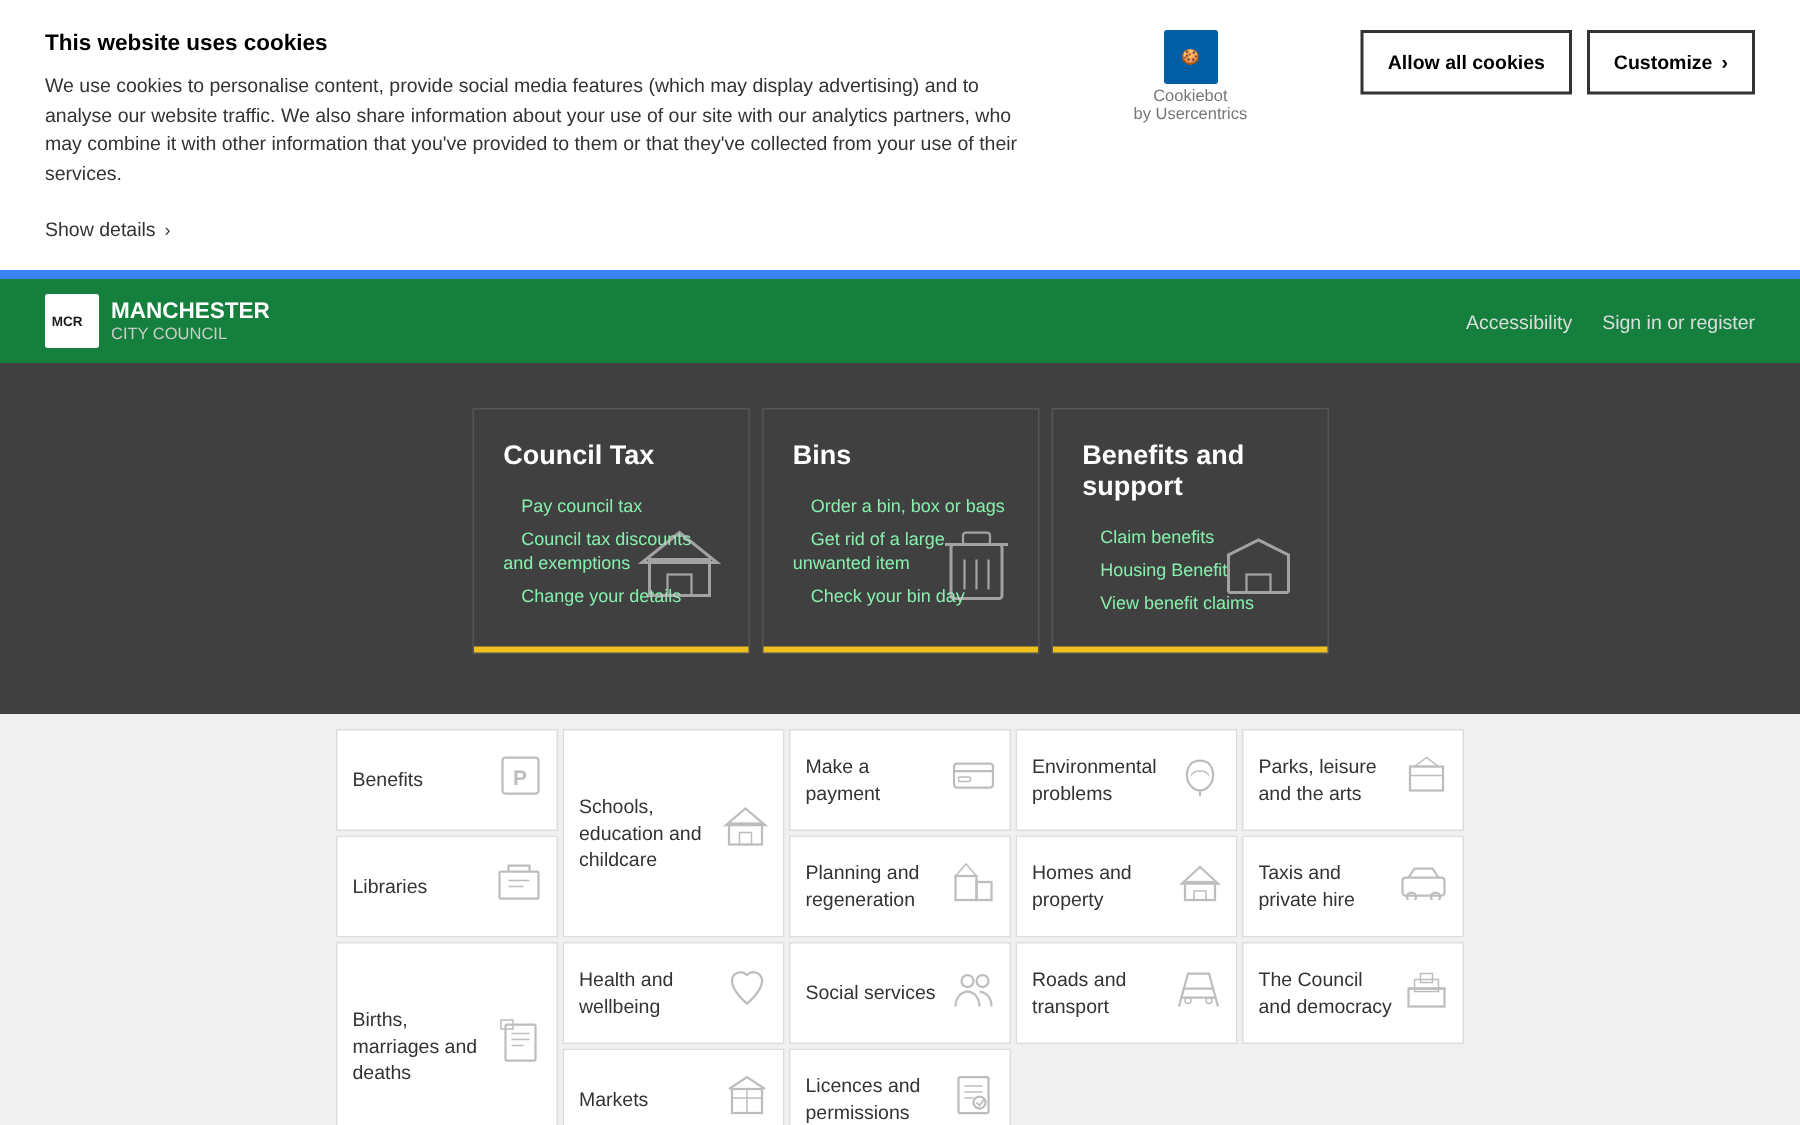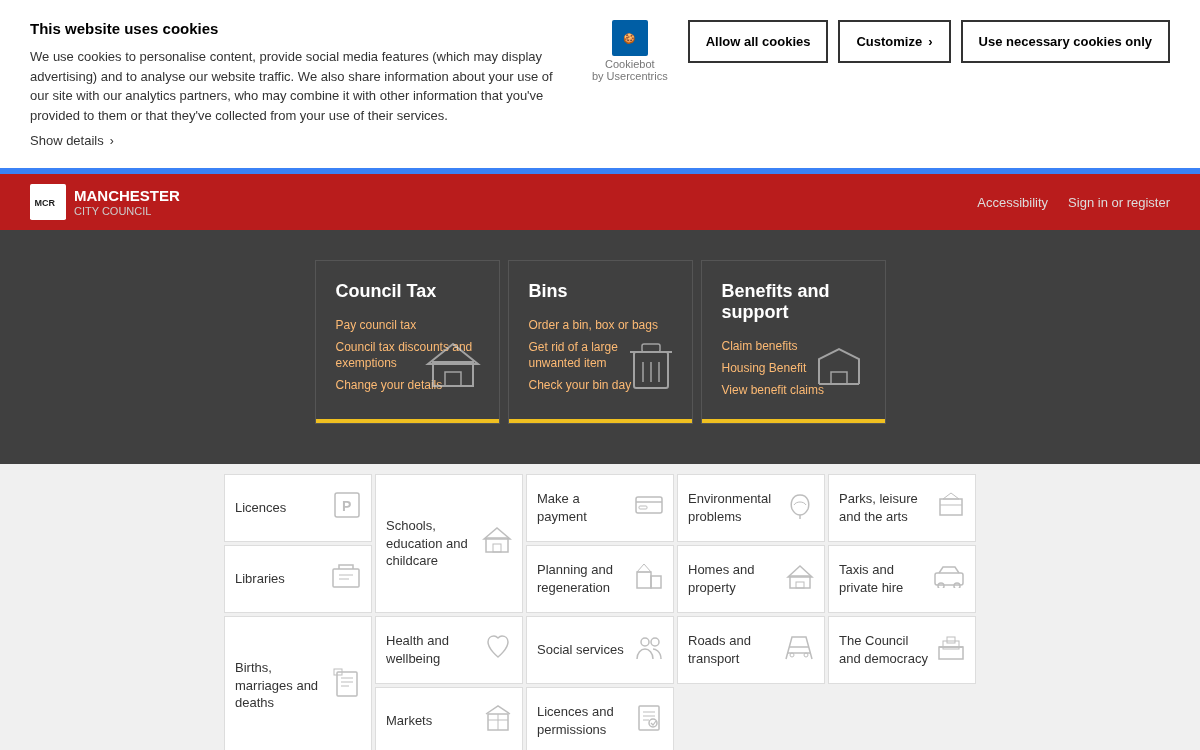--- a/index.html
+++ b/index.html
@@ -12,40 +12,40 @@
       display: flex;
       align-items: flex-start;
       justify-content: space-between;
       padding: 20px 30px;
       position: relative;
       z-index: 100;
     }
     .cookie-left { flex: 1; max-width: 650px; }
     .cookie-title { font-weight: bold; font-size: 15px; margin-bottom: 10px; }
     .cookie-desc { font-size: 13px; color: #333; line-height: 1.5; }
-    .cookie-show-details { display: flex; align-items: center; gap: 6px; color: #333; font-size: 13px; margin-top: 8px; cursor: pointer; }
+    .cookie-show-details { display: flex; align-items: center; gap: 6px; color: #333; font-size: 13px; margin-top: 20px; cursor: pointer; }
     .cookie-show-details .arrow { font-size: 12px; }
     .cookie-buttons { display: flex; flex-direction: row; gap: 10px; min-width: 200px; }
     .cookie-btn {
       border: 2px solid #333;
       background: #fff;
       padding: 12px 16px;
       cursor: pointer;
       font-size: 13px;
       font-weight: bold;
       text-align: center;
       display: flex;
       align-items: center;
       justify-content: center;
       gap: 6px;
     }
 
     
     .site-header {
-      background: #b91c1c;
+      background: #15803d;
       padding: 10px 30px;
       display: flex;
       align-items: center;
       justify-content: space-between;
     }
     .logo-text { color: #fff; font-size: 15px; font-weight: bold; line-height: 1.2; }
     .logo-sub { color: #ccc; font-size: 11px; }
     .header-nav { display: flex; align-items: center; gap: 20px; }
     .header-nav a { color: #ddd; font-size: 13px; text-decoration: none; }
     .search-bar { display: flex; align-items: center; border: 1px solid #555; background: #fff; }
@@ -68,21 +68,21 @@
     .hero-card::after {
       content: '';
       position: absolute;
       bottom: 0; left: 0; right: 0;
       height: 4px;
       background: #f0c020;
     }
     .hero-card-title { color: #fff; font-size: 18px; font-weight: bold; margin-bottom: 14px; }
     .hero-card-links { list-style: none; }
     .hero-card-links li { margin-bottom: 6px; }
-    .hero-card-links a { color: #fdba74; font-size: 12px; text-decoration: none; }
+    .hero-card-links a { color: #86efac; font-size: 12px; text-decoration: none; margin-left: 12px; }
     .hero-card-icon {
       position: absolute;
       bottom: 20px; right: 16px;
       font-size: 40px;
       opacity: 0.7;
     }
 
     
     .page-wrapper { background: #f0f0f0; min-height: 100vh; }
 
@@ -164,21 +164,20 @@
       <div class="cookiebot-label">Cookiebot</div>
       <div class="cookiebot-label">by Usercentrics</div>
     </div>
 
     <div class="cookie-buttons">
       <button class="cookie-btn">Allow all cookies</button>
       <button class="cookie-btn">
         <span>Customize</span>
         <span>›</span>
       </button>
-      <button class="cookie-btn">Use necessary cookies only</button>
     </div>
   </div>
 
   <div class="site-header">
     <div class="manchester-logo">
       <svg class="manchester-crest" viewBox="0 0 40 40">
         <rect width="40" height="40" fill="#fff" rx="2"></rect>
         <text x="5" y="24" font-size="10" font-weight="bold" fill="#1a1a1a">MCR</text>
       </svg>
       <div>
@@ -249,21 +248,21 @@
       </div>
 
     </div>
   </div>
 
   <div class="services-section">
     <div class="services-outer">
       <div class="services-table">
 
         <div class="svc">
-          <span class="svc-label">Licences</span>
+          <span class="svc-label">Benefits</span>
           <span class="svc-icon">
             <svg width="28" height="28" viewBox="0 0 28 28" fill="none">
               <rect x="2" y="2" width="24" height="24" rx="2" stroke="#888" stroke-width="1.5" fill="none"></rect>
               <text x="9" y="20" font-size="14" fill="#888" font-weight="bold">P</text>
             </svg>
           </span>
         </div>
 
         <div class="svc span2" style="align-items:center;">
           <span class="svc-label">Schools, education and childcare</span>

